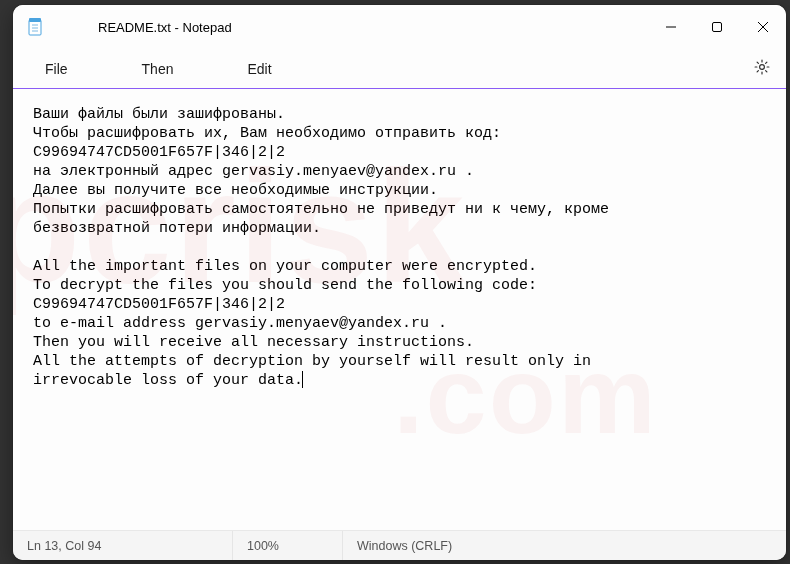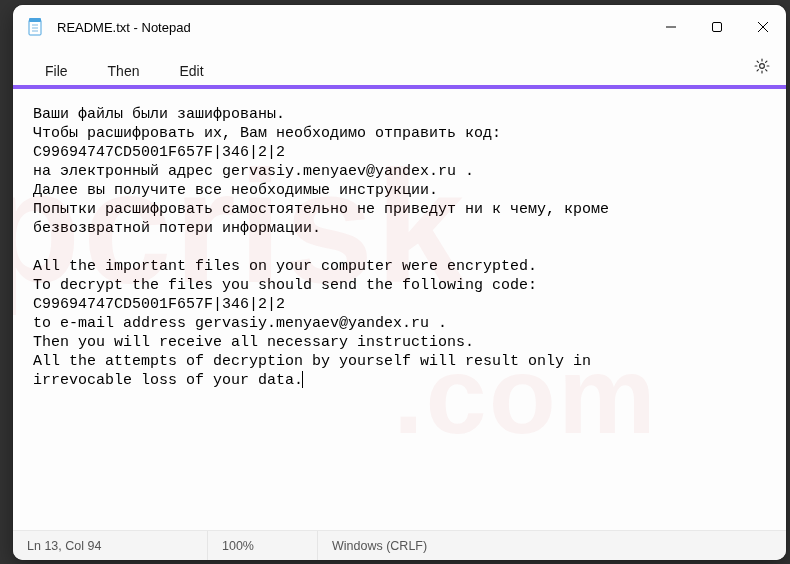--- a/index.html
+++ b/index.html
@@ -22,20 +22,21 @@
       display: flex;
       flex-direction: column;
       overflow: hidden;
     }
     .titlebar {
       height: 44px;
       display: flex;
       align-items: center;
       padding-left: 14px;
       background: #fdfdfd;
+      gap: 41px;
     }
     .app-icon {
       width: 16px;
       height: 20px;
       margin-right: 14px;
       position: relative;
       display: inline-flex;
       align-items: center;
       justify-content: center;
     }
@@ -52,24 +53,25 @@
       display: flex;
       align-items: center;
       justify-content: center;
       color: #000;
     }
     .win-btn svg { display: block; }
 
     .menubar {
       height: 40px;
       display: flex;
-      align-items: flex-end;
+      align-items: center;
       padding: 0 4px 0 12px;
       background: #fdfdfd;
-      border-bottom: 4px solid #8b5cf6;
+      border-bottom: 1px solid #8b5cf6;
+      gap: 34px;
     }
     .menu-item {
       font-size: 14px;
       color: #1a1a1a;
       padding: 6px 20px;
       border-radius: 4px;
     }
     .menu-spacer { flex: 1; }
     .settings-btn {
       width: 40px;
@@ -111,21 +113,21 @@
       color: #555;
     }
     .status-cell {
       padding: 0 14px;
       height: 100%;
       display: flex;
       align-items: center;
       border-right: 1px solid #e5e5e5;
     }
     .status-cell:last-child { border-right: none; }
-    .sc-pos { width: 195px; }
+    .sc-pos { width: 220px; }
     .sc-zoom { width: 110px; }
     .sc-eol { width: 180px; }
     .sc-enc { flex: 1; }
 
     
     .watermark {
       position: absolute;
       pointer-events: none;
       font-family: Arial, sans-serif;
       color: rgba(200, 30, 30, 0.055);

